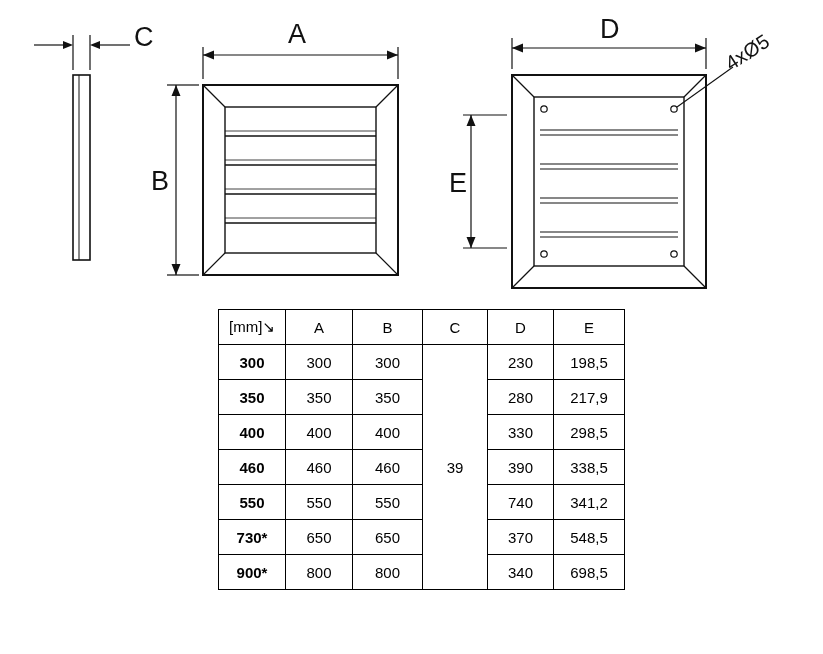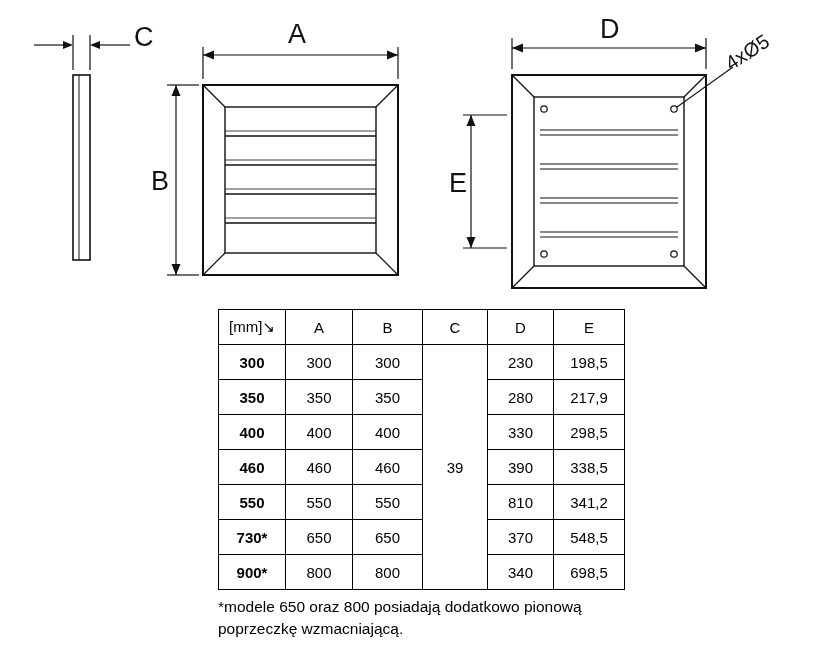--- a/index.html
+++ b/index.html
@@ -205,38 +205,34 @@
         <th>460</th>
         <td>460</td>
         <td>460</td>
         <td>390</td>
         <td>338,5</td>
       </tr>
       <tr>
         <th>550</th>
         <td>550</td>
         <td>550</td>
-        <td>810</td>
+        <td>740</td>
         <td>341,2</td>
       </tr>
       <tr>
         <th>730*</th>
         <td>650</td>
         <td>650</td>
         <td>370</td>
         <td>548,5</td>
       </tr>
       <tr>
         <th>900*</th>
         <td>800</td>
         <td>800</td>
         <td>340</td>
         <td>698,5</td>
       </tr>
     </tbody>
   </table>
 
-  <div class="footnote">
-    <div>*modele 650 oraz 800 posiadają dodatkowo pionową</div>
-    <div>poprzeczkę wzmacniającą.</div>
-  </div>
 
 </div>
 
 </body></html>

